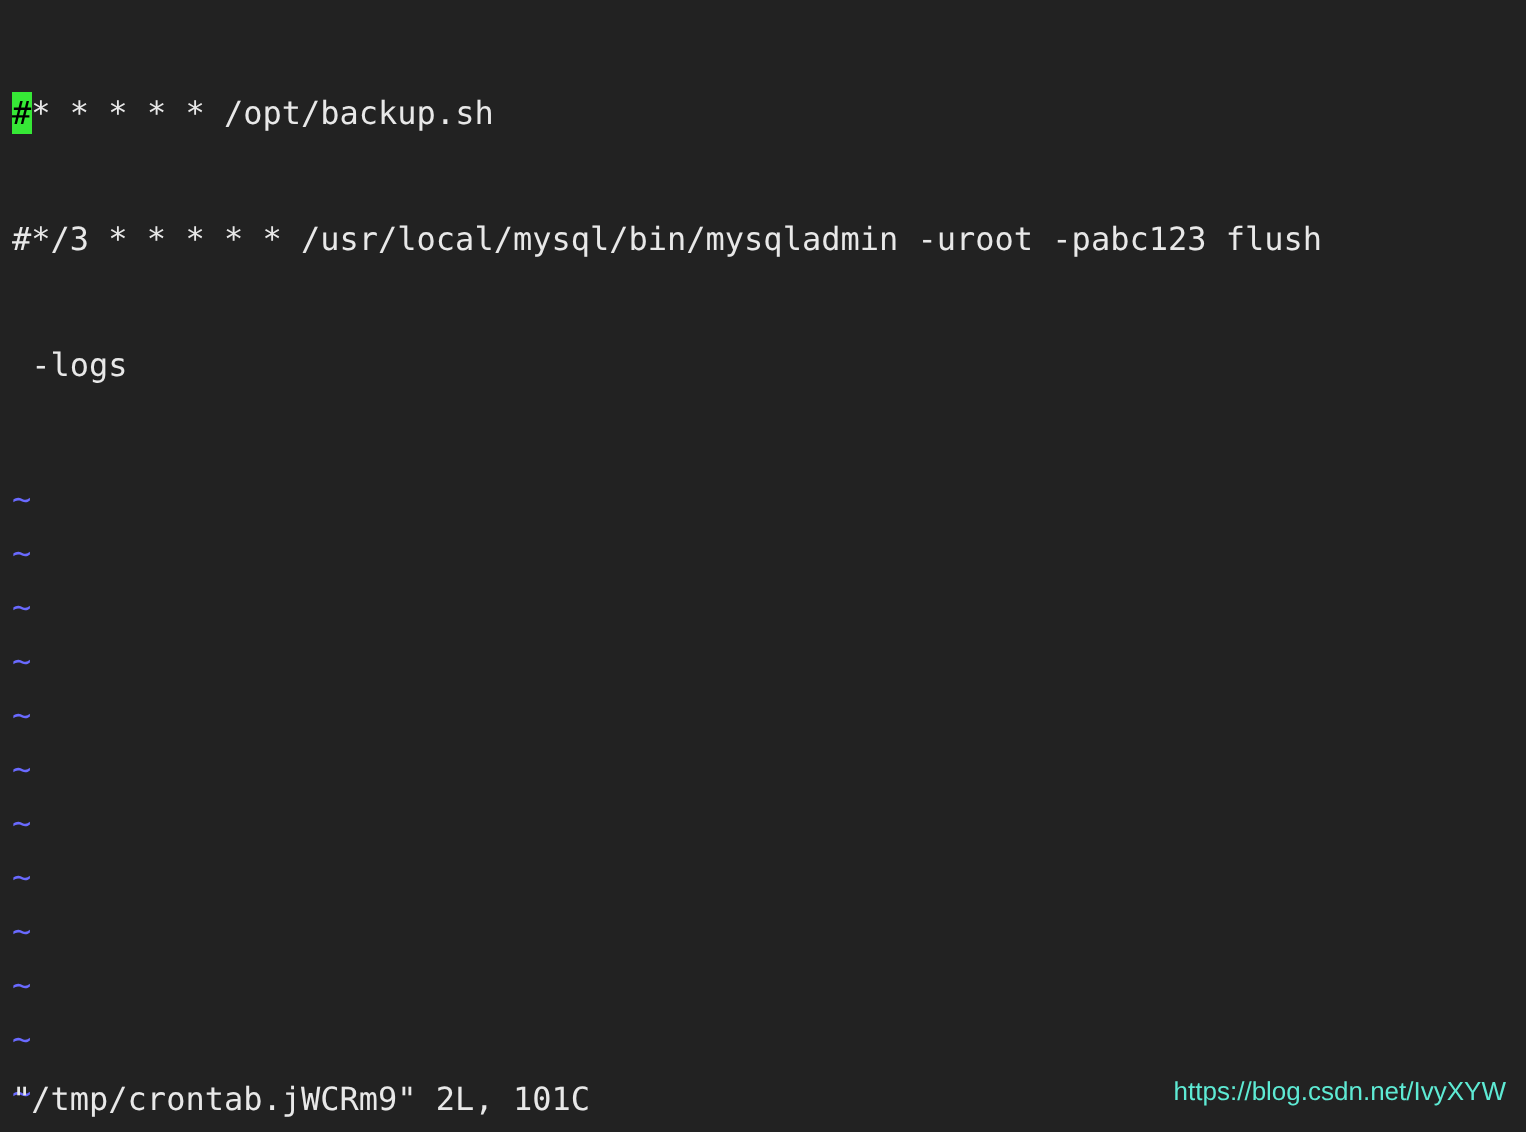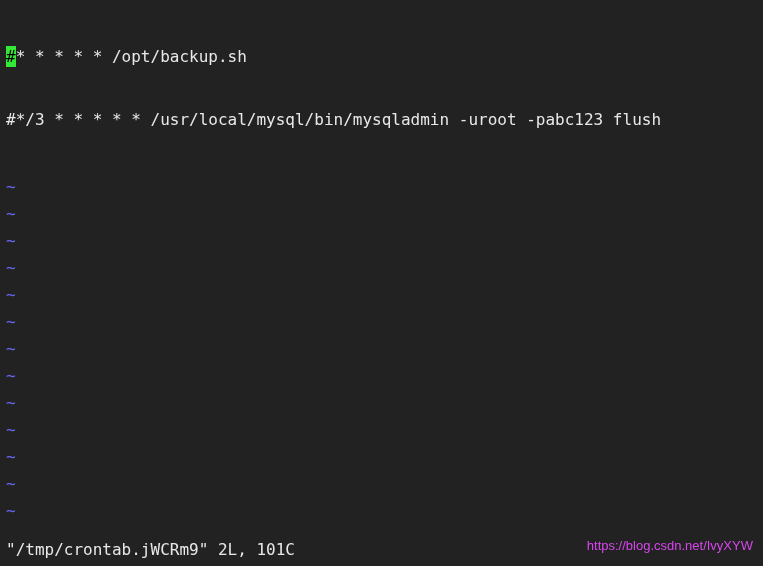--- a/index.html
+++ b/index.html
@@ -45,33 +45,34 @@
     position: absolute;
     bottom: 6px;
     left: 6px;
     color: #e8e8e8;
     white-space: pre;
   }
   .watermark {
     position: absolute;
     bottom: 10px;
     right: 10px;
-    color: #d946ef;
+    color: #5eead4;
     font-family: Arial, sans-serif;
     font-size: 13px;
   }
 </style>
 </head>
 <body>
 
 <div class="terminal">
 
   <div class="text-area">
     <div class="line"><span class="cursor">#</span><span>* * * * * /opt/backup.sh</span></div>
     <div class="line"><span>#*/3 * * * * * /usr/local/mysql/bin/mysqladmin -uroot -pabc123 flush</span></div>
+    <div class="line"><span> -logs</span></div>
   </div>
 
   <div class="empty-lines">
       <div class="line tilde" style="margin-top: 4px;">~</div>
       <div class="line tilde" style="margin-top: 6px;">~</div>
       <div class="line tilde" style="margin-top: 6px;">~</div>
       <div class="line tilde" style="margin-top: 6px;">~</div>
       <div class="line tilde" style="margin-top: 6px;">~</div>
       <div class="line tilde" style="margin-top: 6px;">~</div>
       <div class="line tilde" style="margin-top: 6px;">~</div>

